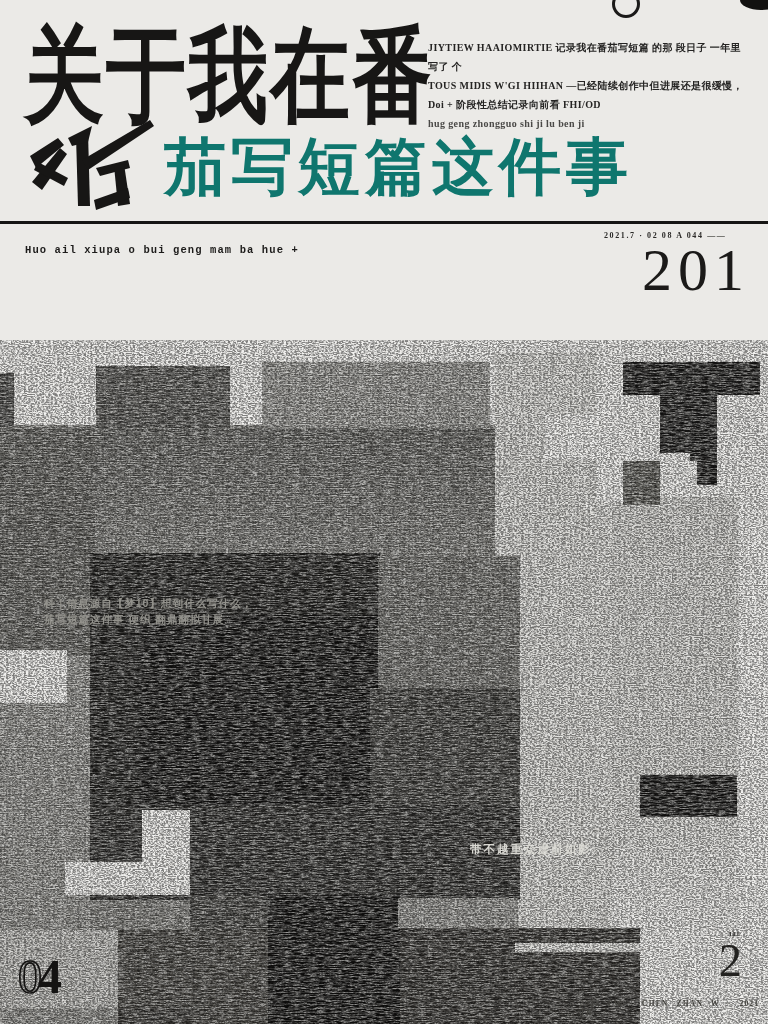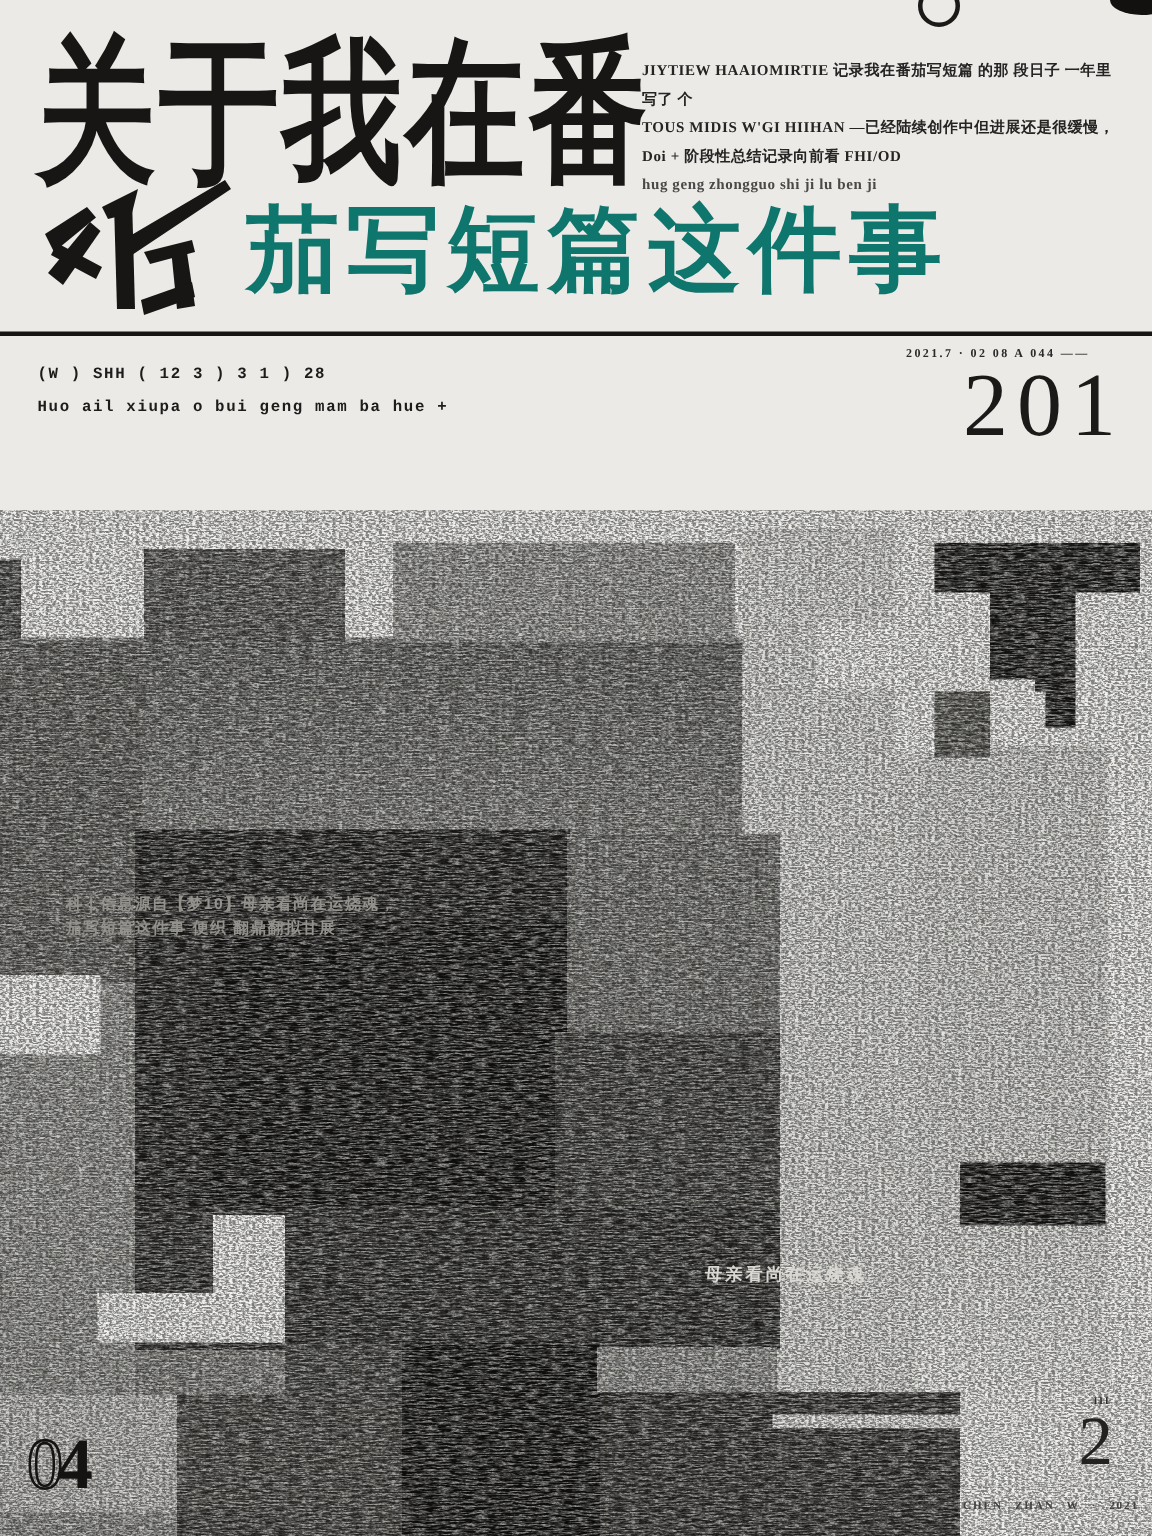--- a/index.html
+++ b/index.html
@@ -150,32 +150,31 @@
   <div class="abs intro">
     <div>JIYTIEW HAAIOMIRTIE 记录我在番茄写短篇 的那 段日子 一年里 写了 个</div>
     <div>TOUS MIDIS W'GI HIIHAN —已经陆续创作中但进展还是很缓慢，</div>
     <div>Doi + 阶段性总结记录向前看 FHI/OD</div>
     <div class="dim">hug geng zhongguo shi ji lu ben ji</div>
   </div>
 
   <div class="abs rule"></div>
 
   <div class="abs meta-left">
-    <div>(W ) SHH ( 12 3 ) 3 1 ) 28</div>
     <div>Huo ail xiupa o bui geng mam ba hue +</div>
   </div>
 
   <div class="abs date-line">2021.7 · 02 08 A 044 ——</div>
   <div class="abs num-201">201</div>
 
   <div class="abs gray-note">
-    <div>科｜信息源自【梦10】母亲看尚在运烧魂，</div>
+    <div>科｜信息源自【梦10】想到什么写什么，</div>
     <div>茄写短篇这件事 便织 翻鼎翻拟甘展</div>
   </div>
-  <div class="abs white-note">母亲看尚在运烧魂</div>
+  <div class="abs white-note">带不越重众虚前如影</div>
 
   <div class="abs num-04">
     <span class="zero">0</span><span class="four">4</span>
   </div>
 
   <div class="abs vol-mark">III</div>
   <div class="abs num-2">2</div>
   <div class="abs credits">2021 PW · CHEN ZHAN W · 2021 TH</div>
 
 </div>

